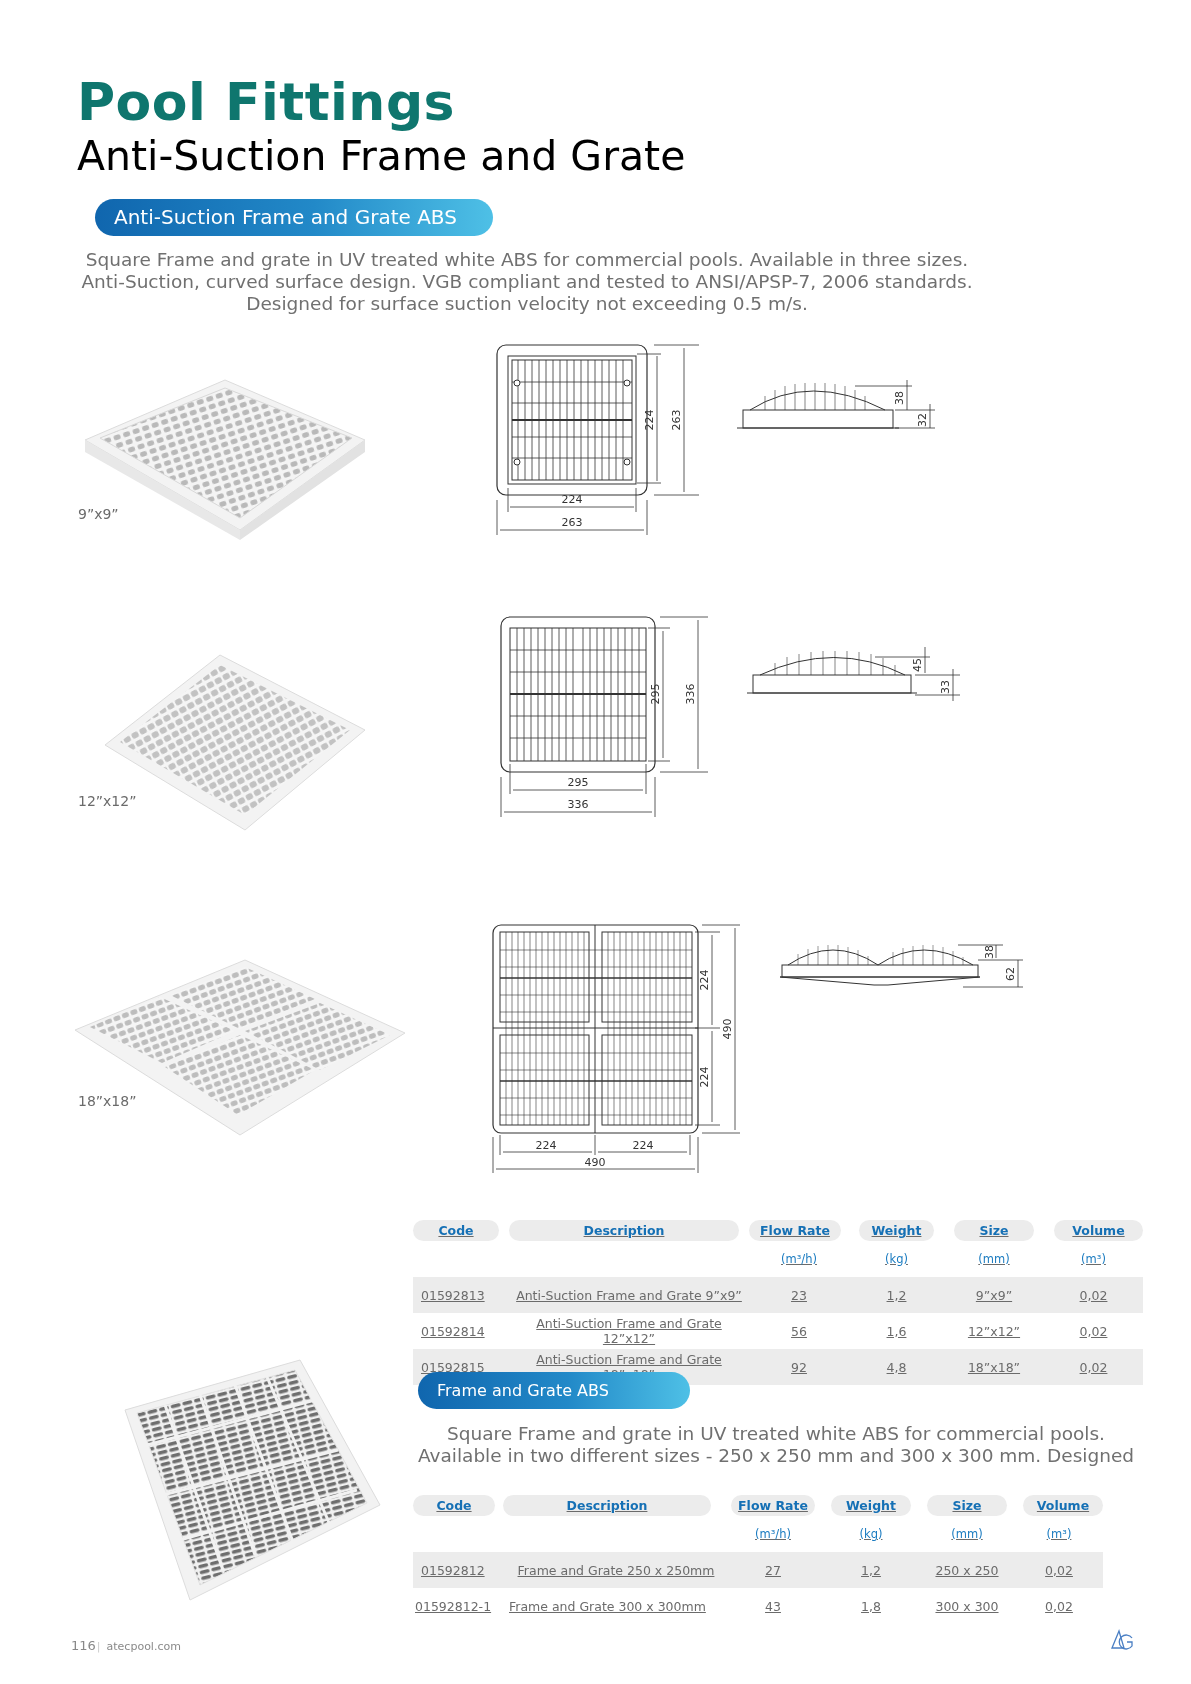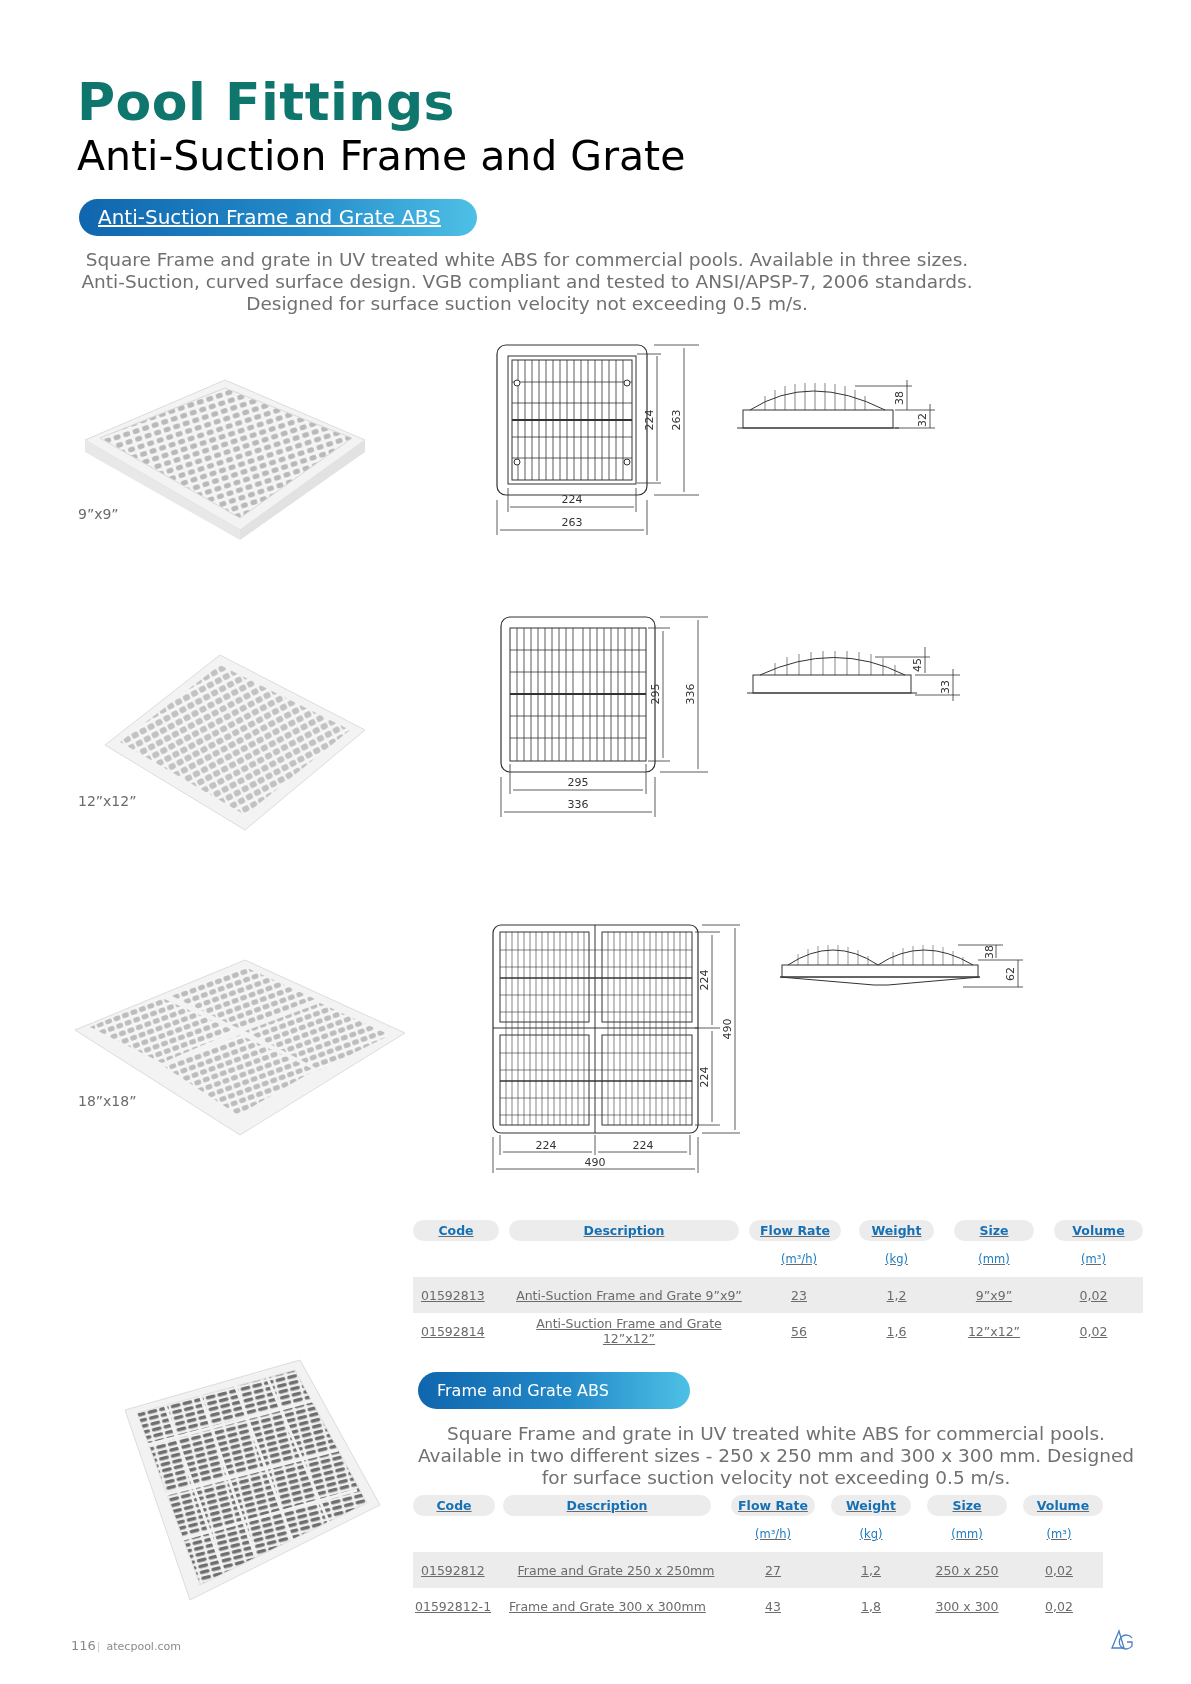--- a/index.html
+++ b/index.html
@@ -3,21 +3,21 @@
 <meta charset="utf-8">
 <style>
   html, body { margin:0; padding:0; background:#fff; }
   body { width:1191px; height:1684px; position:relative; overflow:hidden;
          font-family:"DejaVu Sans", sans-serif; color:#6b6b6b; }
   .abs { position:absolute; }
   .title { left:77px; top:72px; font-size:52px; font-weight:bold; color:#0f766e; letter-spacing:0.5px; }
   .subtitle { left:77px; top:132px; font-size:41px; color:#000000; }
   .pill { height:37px; border-radius:19px; color:#fff; font-size:20px; line-height:37px; padding-left:19px; box-sizing:border-box;
           background:linear-gradient(90deg,#1066ae 0%,#2289c8 55%,#4ec0e6 100%); }
-  .pill1 { left:79px; top:199px; width:398px;text-decoration:underline; }
+  .pill1 { left:95px; top:199px; width:398px; }
   .pill2 { left:418px; top:1372px; width:272px; font-size:16px; }
   .desc { font-size:18.5px; line-height:22px; color:#707070;text-align:center; }
   .desc1 { left:77px; top:249px; width:900px; }
   .desc2 { left:416px; top:1423px; width:720px; }
   .size-label { font-size:14px; color:#6b6b6b; left:78px; }
   .product-photo { left:80px; }
   .drawing { }
   .dim { font-family:"DejaVu Sans", sans-serif; font-size:11px; fill:#333; }
   table.spec { border-collapse:separate; border-spacing:0; font-size:12.5px; color:#6b6b6b;text-decoration:underline; }
   .spec th { padding:0; }
@@ -396,28 +396,35 @@
       <td>0,02</td>
     </tr>
     <tr>
       <td class="code">01592814</td>
       <td>Anti-Suction Frame and Grate 12”x12”</td>
       <td>56</td>
       <td>1,6</td>
       <td>12”x12”</td>
       <td>0,02</td>
     </tr>
+    <tr class="shade">
+      <td class="code">01592815</td>
+      <td>Anti-Suction Frame and Grate 18”x18”</td>
+      <td>92</td>
+      <td>4,8</td>
+      <td>18”x18”</td>
+      <td>0,02</td>
+    </tr>
   </tbody>
 </table>
 
 <div class="abs pill pill2">Frame and Grate ABS</div>
 <div class="abs desc desc2">
   <div>Square Frame and grate in UV treated white ABS for commercial pools.</div>
   <div>Available in two different sizes - 250 x 250 mm and 300 x 300 mm. Designed</div>
-  <div>for surface suction velocity not exceeding 0.5 m/s.</div>
 </div>
 
 <svg class="abs product-photo" style="left:95px;top:1355px" width="300" height="260">
   <defs>
     <pattern id="slots4" width="12" height="6" patternUnits="userSpaceOnUse" patternTransform="rotate(-14)">
       <rect width="12" height="6" fill="#f0f0f0"></rect>
       <rect x="1" y="1" width="10" height="3.5" rx="1.7" fill="#6e6e6e"></rect>
     </pattern>
   </defs>
   <polygon points="30,55 205,5 285,150 95,245" fill="#f2f2f2" stroke="#dcdcdc"></polygon>

